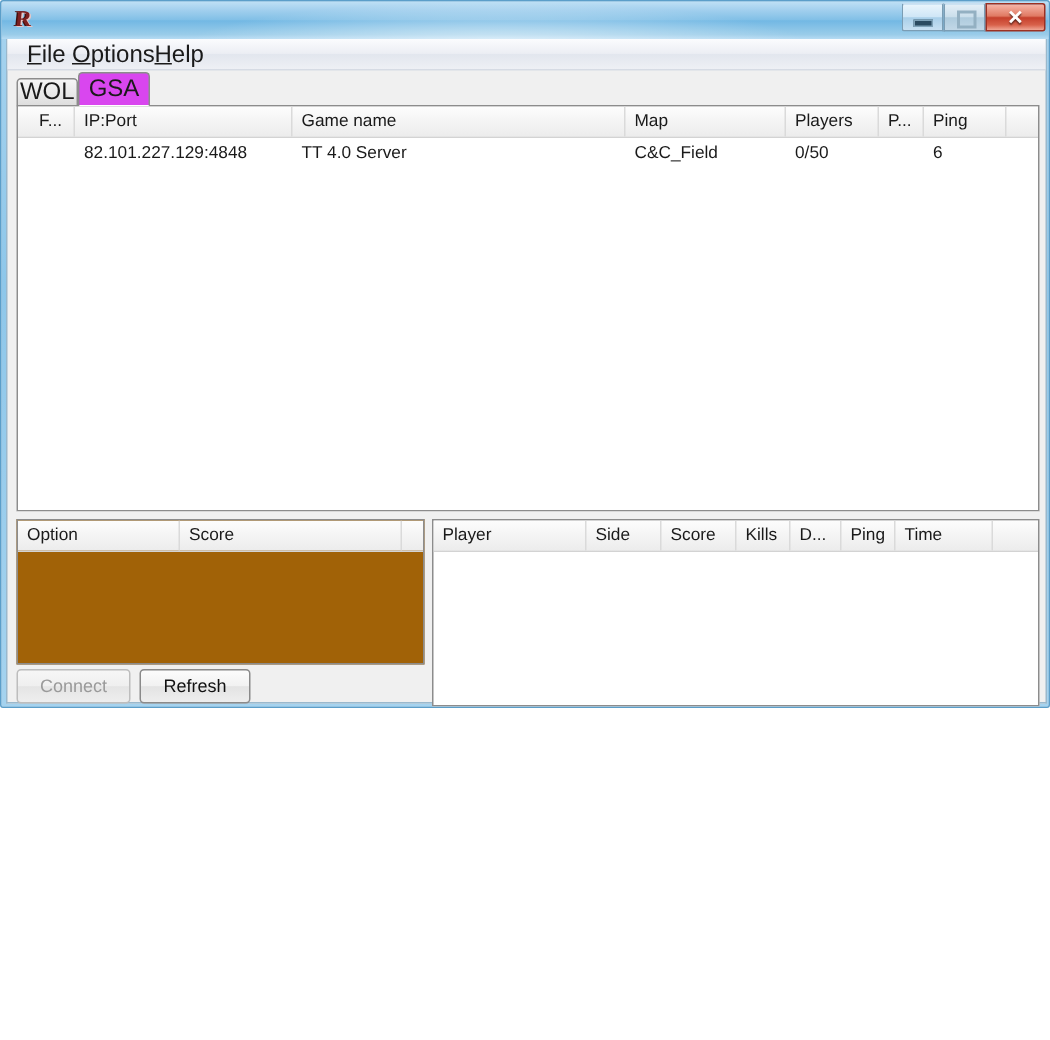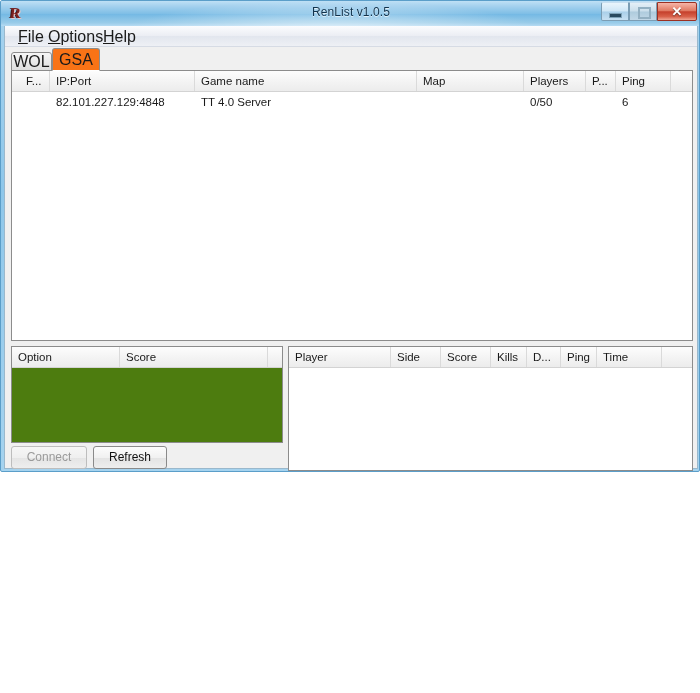--- a/index.html
+++ b/index.html
@@ -177,21 +177,21 @@
     background: linear-gradient(180deg, #f6f6f6 0%, #eaeaea 50%, #dedede 100%);
     border: 1px solid #8c8c8c;
     border-bottom: 1px solid #8c8c8c;
     border-radius: 3px 3px 0 0;
   }
   #tab-gsa {
     left: 41px;
     width: 48px;
     height: 23px;
     line-height: 21px;
-    background: #f97316;
+    background: #d946ef;
     border: 1px solid #8c8c8c;
     border-bottom: 1px solid #ffffff;
     border-radius: 3px 3px 0 0;
     z-index: 3;
   }
 
   
   #server-list {
     position: absolute;
     left: 6px; top: 44px;
@@ -258,21 +258,21 @@
     width: 5px; height: 97px;
     background: #f0f0f0;
     cursor: ew-resize;
   }
 
   
   #options-panel {
     position: absolute;
     left: 6px; top: 320px;
     width: 272px; height: 97px;
-    background: #4d7c0f;
+    background: #a16207;
     border: 1px solid #8c8c8c;
     box-sizing: border-box;
     overflow: hidden;
   }
   #players-panel {
     position: absolute;
     left: 283px; top: 320px;
     width: 405px; height: 125px;
     background: #ffffff;
     border: 1px solid #8c8c8c;
@@ -337,21 +337,20 @@
   }
 </style>
 </head>
 <body>
 
 <div id="app-window">
 
   <div id="titlebar">
     <div id="titlebar-gloss"></div>
     <div id="app-icon">R</div>
-    <div id="window-title">RenList v1.0.5</div>
 
     <div class="winbtn" id="btn-minimize">
       <div id="glyph-minimize"></div>
     </div>
     <div class="winbtn" id="btn-maximize">
       <div id="glyph-maximize"></div>
     </div>
     <div class="winbtn" id="btn-close">
       <div id="glyph-close">✕</div>
     </div>
@@ -379,20 +378,21 @@
           <div class="hdr-cell" style="left: 512px; width: 62px;">Players</div>
           <div class="hdr-cell" style="left: 574px; width: 30px;">P...</div>
           <div class="hdr-cell" style="left: 604px; width: 55px;">Ping</div>
           <div class="hdr-cell" style="left: 659px; width: 21px; border-right: none;"></div>
         </div>
       <div id="server-list-body">
           <div class="data-row" style="top: 21px;">
             <div class="data-cell" style="left: 8px; width: 30px;"></div>
             <div class="data-cell" style="left: 38px; width: 145px;">82.101.227.129:4848</div>
             <div class="data-cell" style="left: 183px; width: 222px;">TT 4.0 Server</div>
+            <div class="data-cell" style="left: 405px; width: 107px;">C&amp;C_Field</div>
             <div class="data-cell" style="left: 512px; width: 62px;">0/50</div>
             <div class="data-cell" style="left: 574px; width: 30px;"></div>
             <div class="data-cell" style="left: 604px; width: 55px;">6</div>
           </div>
         </div>
     </div>
 
     <div id="h-splitter"></div>
     <div id="v-splitter"></div>
 

